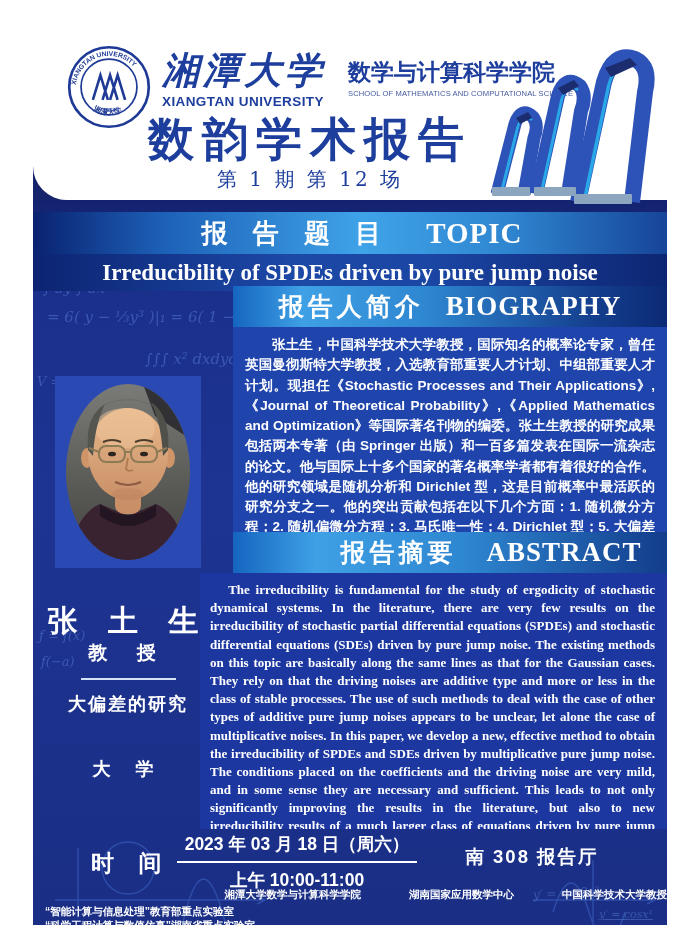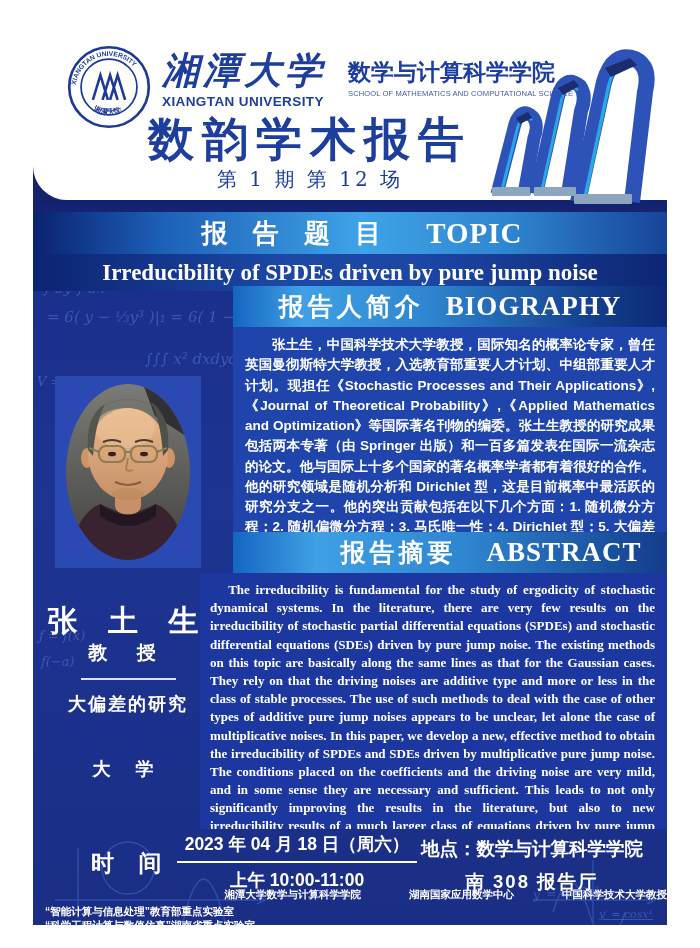--- a/index.html
+++ b/index.html
@@ -213,25 +213,24 @@
     <div class="band band-abs">
       <span class="h-cn">报告摘要</span>
       <span class="h-en">ABSTRACT</span>
     </div>
     <div class="abs-panel">
       <p>The irreducibility is fundamental for the study of ergodicity of stochastic dynamical systems. In the literature, there are very few results on the irreducibility of stochastic partial differential equations (SPDEs) and stochastic differential equations (SDEs) driven by pure jump noise. The existing methods on this topic are basically along the same lines as that for the Gaussian cases. They rely on that the driving noises are additive type and more or less in the class of stable processes. The use of such methods to deal with the case of other types of additive pure jump noises appears to be unclear, let alone the case of multiplicative noises. In this paper, we develop a new, effective method to obtain the irreducibility of SPDEs and SDEs driven by multiplicative pure jump noise. The conditions placed on the coefficients and the driving noise are very mild, and in some sense they are necessary and sufficient. This leads to not only significantly improving the results in the literature, but also to new irreducibility results of a much larger class of equations driven by pure jump noise with much weaker requirements than those treatable by the known methods. As a result, new applications apply to SPDEs with locally monotone coefficients, SPDEs/SDEs with singular coefficients, Euler equations etc.</p>
     </div>
 
     <div class="time-label">时 间</div>
     <div class="date-group">
-      <span class="date-line">2023 年 04 月 18 日（周六）</span>
+      <span class="date-line">2023 年 03 月 18 日（周六）</span>
       <div class="time-line">上午 10:00-11:00</div>
     </div>
     <div class="loc-group">
-      <div class="loc1">地点：数学与计算科学学院</div>
       <div class="loc2">南 308 报告厅</div>
     </div>
 
     <div class="org-row">
       <span>湘潭大学数学与计算科学学院</span>
       <span>湖南国家应用数学中心</span>
       <span>中国科学技术大学教授</span>
     </div>
     <div class="lab-row">
       <span>“智能计算与信息处理”教育部重点实验室</span>

